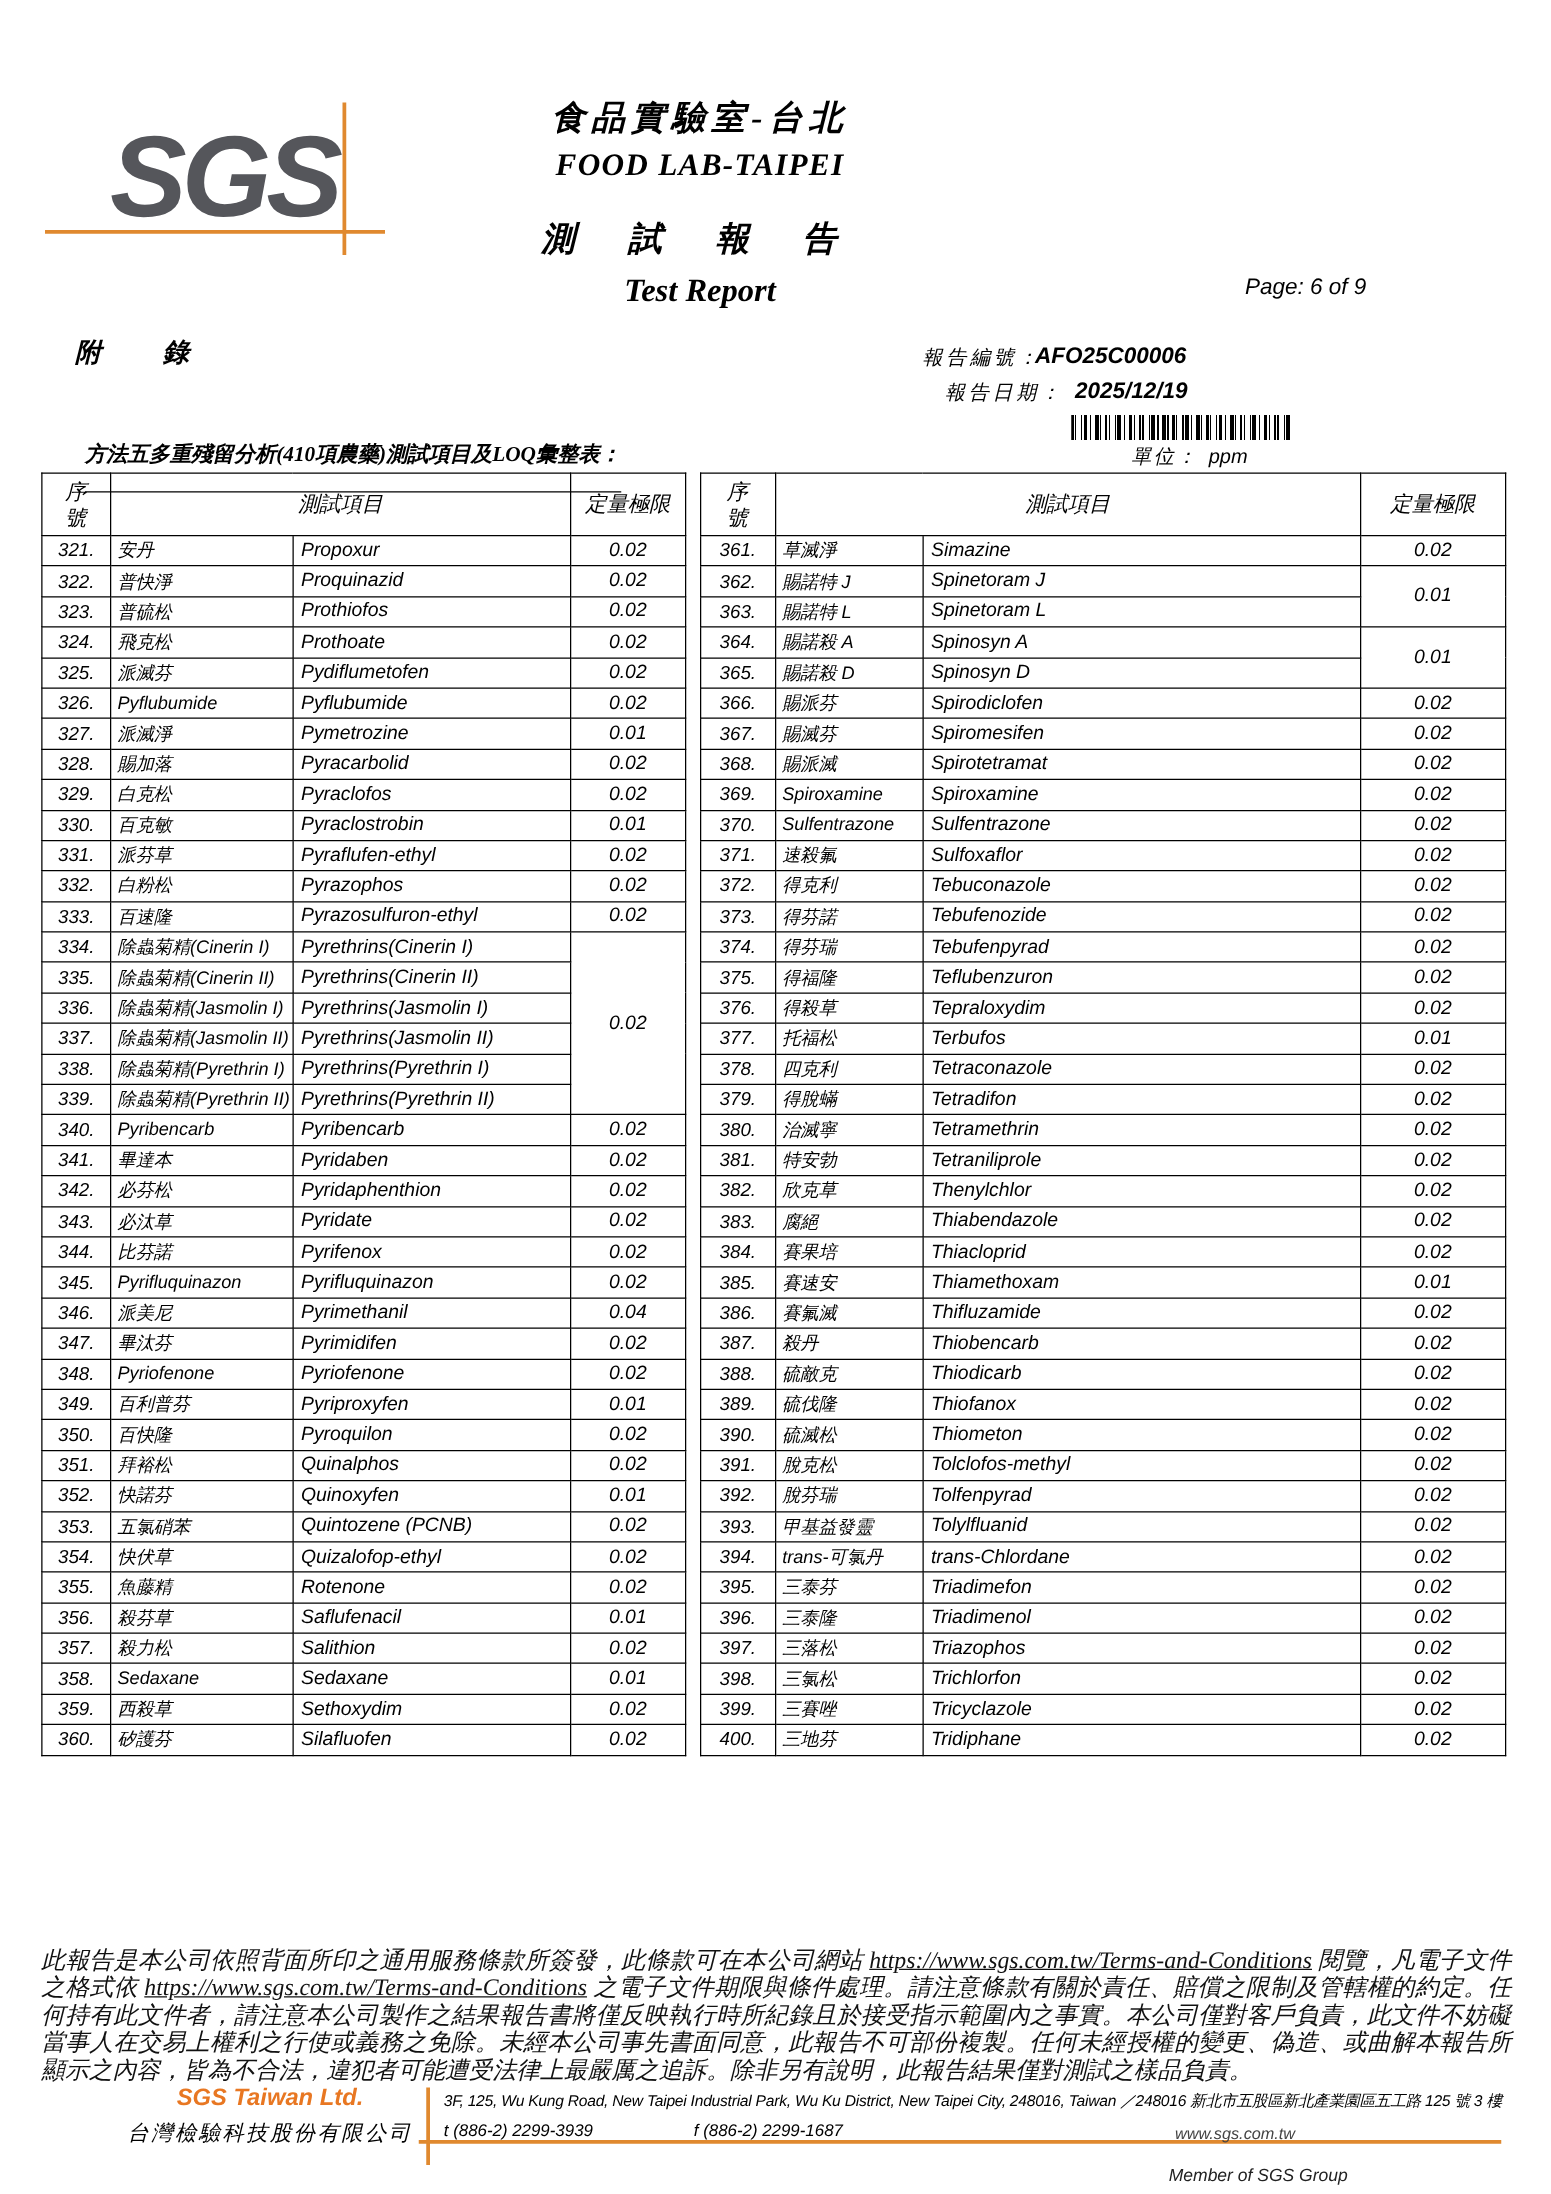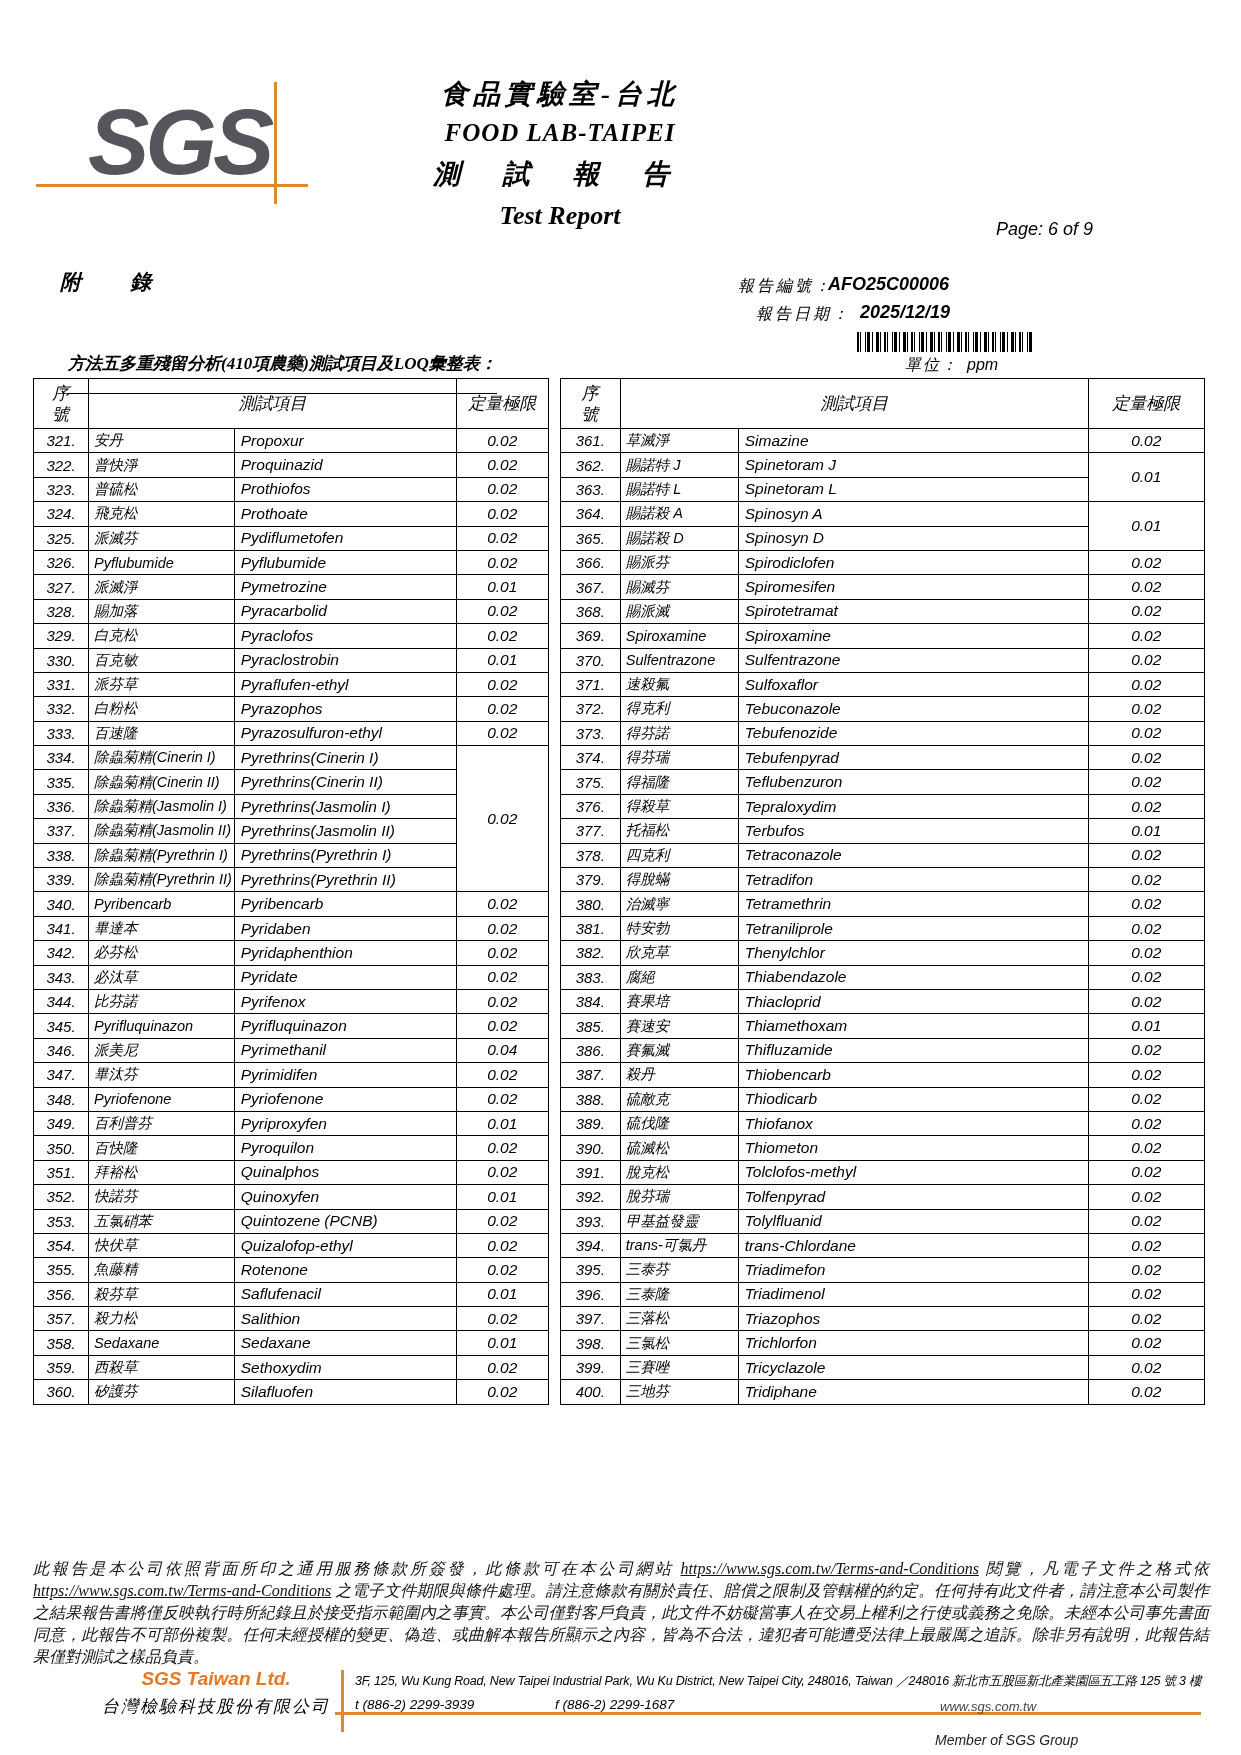--- a/index.html
+++ b/index.html
@@ -9,21 +9,21 @@
   
   .logo-text{position:absolute;left:88px;top:99px;font-family:"Liberation Sans",sans-serif;
              font-weight:bold;font-size:92px;line-height:86px;color:#55565B;letter-spacing:-4px;}
   .logo-hline{position:absolute;left:36px;top:184px;width:272px;height:3px;background:#E0892F;}
   .logo-vline{position:absolute;left:274px;top:82px;width:3px;height:122px;background:#E0892F;}
 
   .titleblock{position:absolute;left:330px;top:76px;width:460px;text-align:center;
               font-family:"Liberation Serif",serif;font-weight:bold;}
   .title-zh{font-size:27px;letter-spacing:5px;}
   .title-en{font-size:25px;margin-top:7px;letter-spacing:1px;}
-  .subtitle-zh{font-size:27px;letter-spacing:18px;margin-top:9px;}
+  .subtitle-zh{font-size:27px;letter-spacing:18px;margin-top:26px;}
   .subtitle-en{font-size:26px;margin-top:9px;}
 
   .page-num{position:absolute;right:148px;top:219px;font-size:18px;}
 
   .appendix{position:absolute;left:60px;top:268px;font-family:"Liberation Serif",serif;
             font-weight:bold;font-size:21px;letter-spacing:22px;}
 
   .meta-label{position:absolute;font-family:"Liberation Serif",serif;font-size:16px;letter-spacing:3px;}
   .meta-value{position:absolute;font-weight:bold;font-size:18px;}
   .lbl-no{left:738px;top:276px;} .val-no{left:828px;top:274px;text-align:right;}
@@ -55,21 +55,21 @@
   td.col-zh{text-align:left;padding:0 2px 0 5px;font-size:14.5px;}
   td.col-en{text-align:left;padding:0 2px 0 6px;font-size:15.5px;}
   td.col-loq{text-align:center;font-size:15.5px;}
   table.left  col.c-no{width:55px;}  table.left  col.c-zh{width:145px;}
   table.left  col.c-en{width:222px;} table.left  col.c-loq{width:92px;}
   table.right col.c-no{width:60px;}  table.right col.c-zh{width:118px;}
   table.right col.c-en{width:350px;} table.right col.c-loq{width:116px;}
 
   
   .legal{position:absolute;left:33px;top:1558px;width:1176px;
-         font-family:"Liberation Serif",serif;font-size:16px;line-height:22px;
+         font-family:"Liberation Serif",serif;font-size:19px;line-height:22px;
          text-align:justify;color:#111;}
   .legal-link{text-decoration:underline;}
 
   
   .footer-brand{position:absolute;left:96px;top:1668px;width:240px;text-align:center;}
   .brand-en{color:#E87722;font-weight:bold;font-size:19px;}
   .brand-zh{font-family:"Liberation Serif",serif;font-size:17px;margin-top:5px;letter-spacing:2px;}
   .footer-vline{position:absolute;left:341px;top:1670px;width:3px;height:62px;background:#E0892F;}
   .footer-hline{position:absolute;left:335px;top:1712px;width:866px;height:3px;background:#E0892F;}
   .footer-address{position:absolute;left:355px;top:1673px;width:860px;font-size:12.5px;

